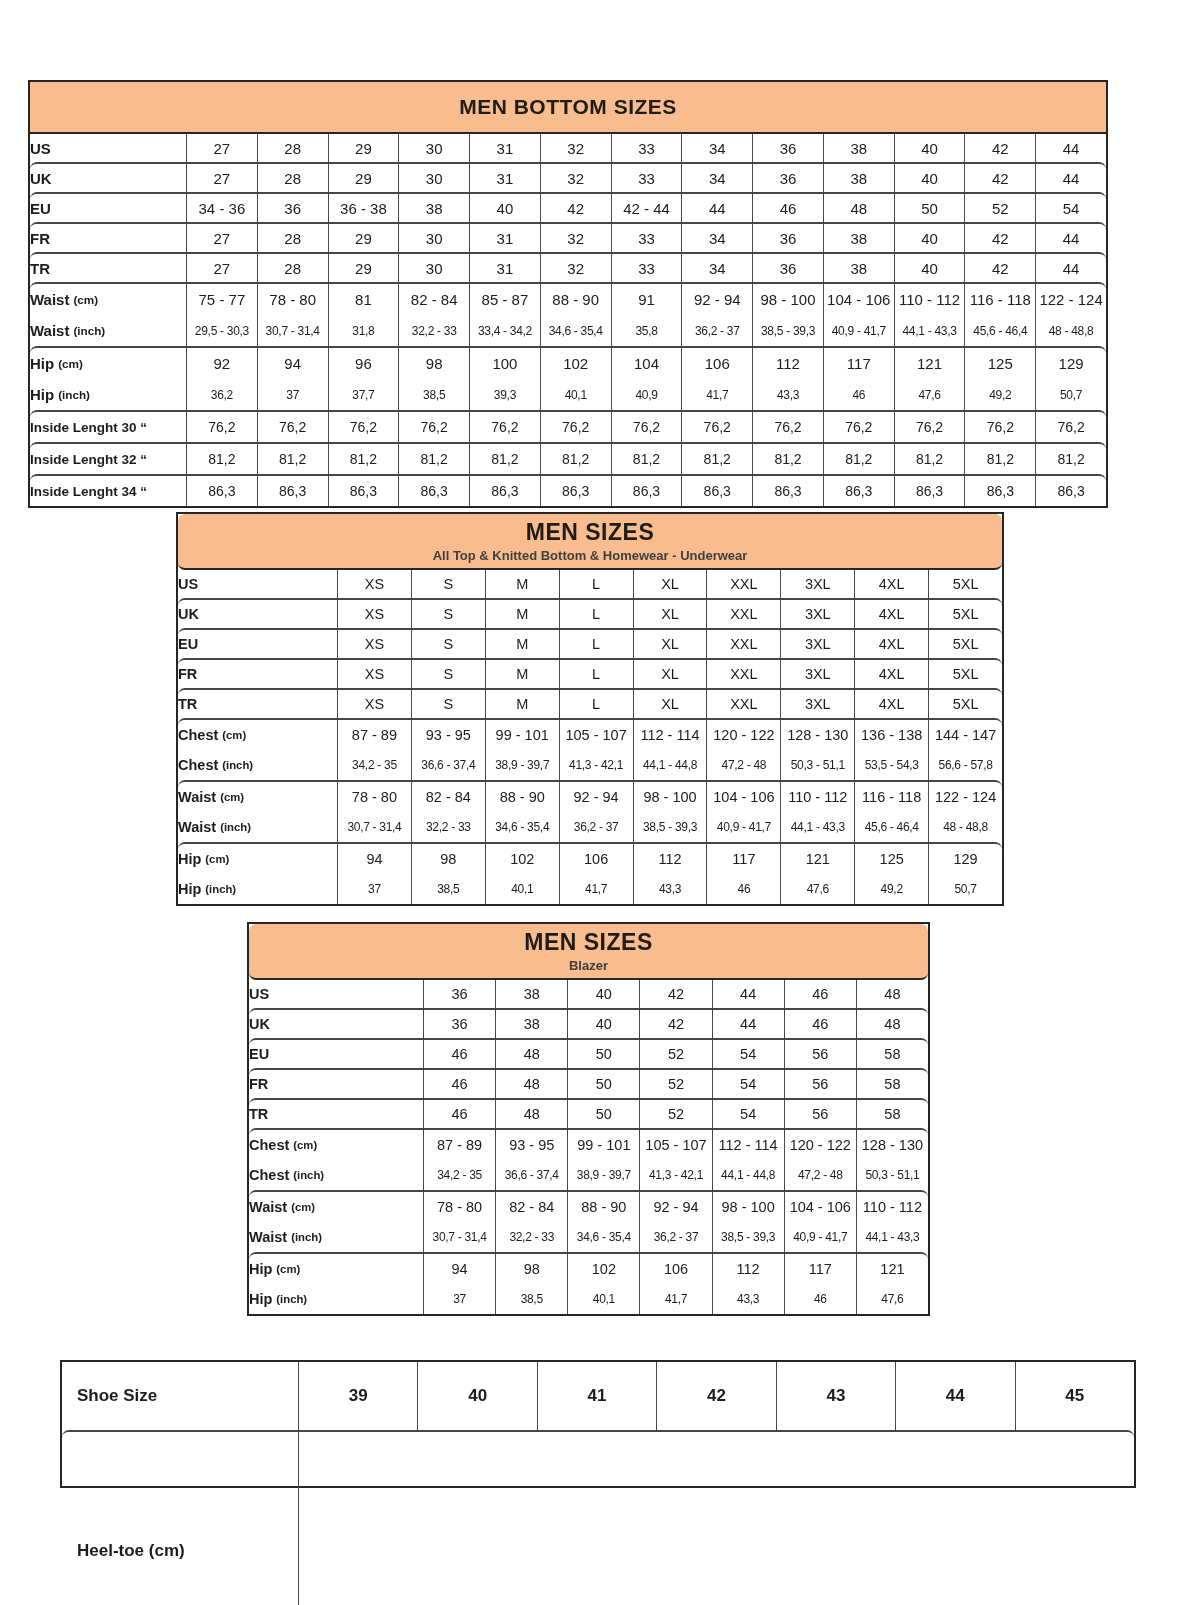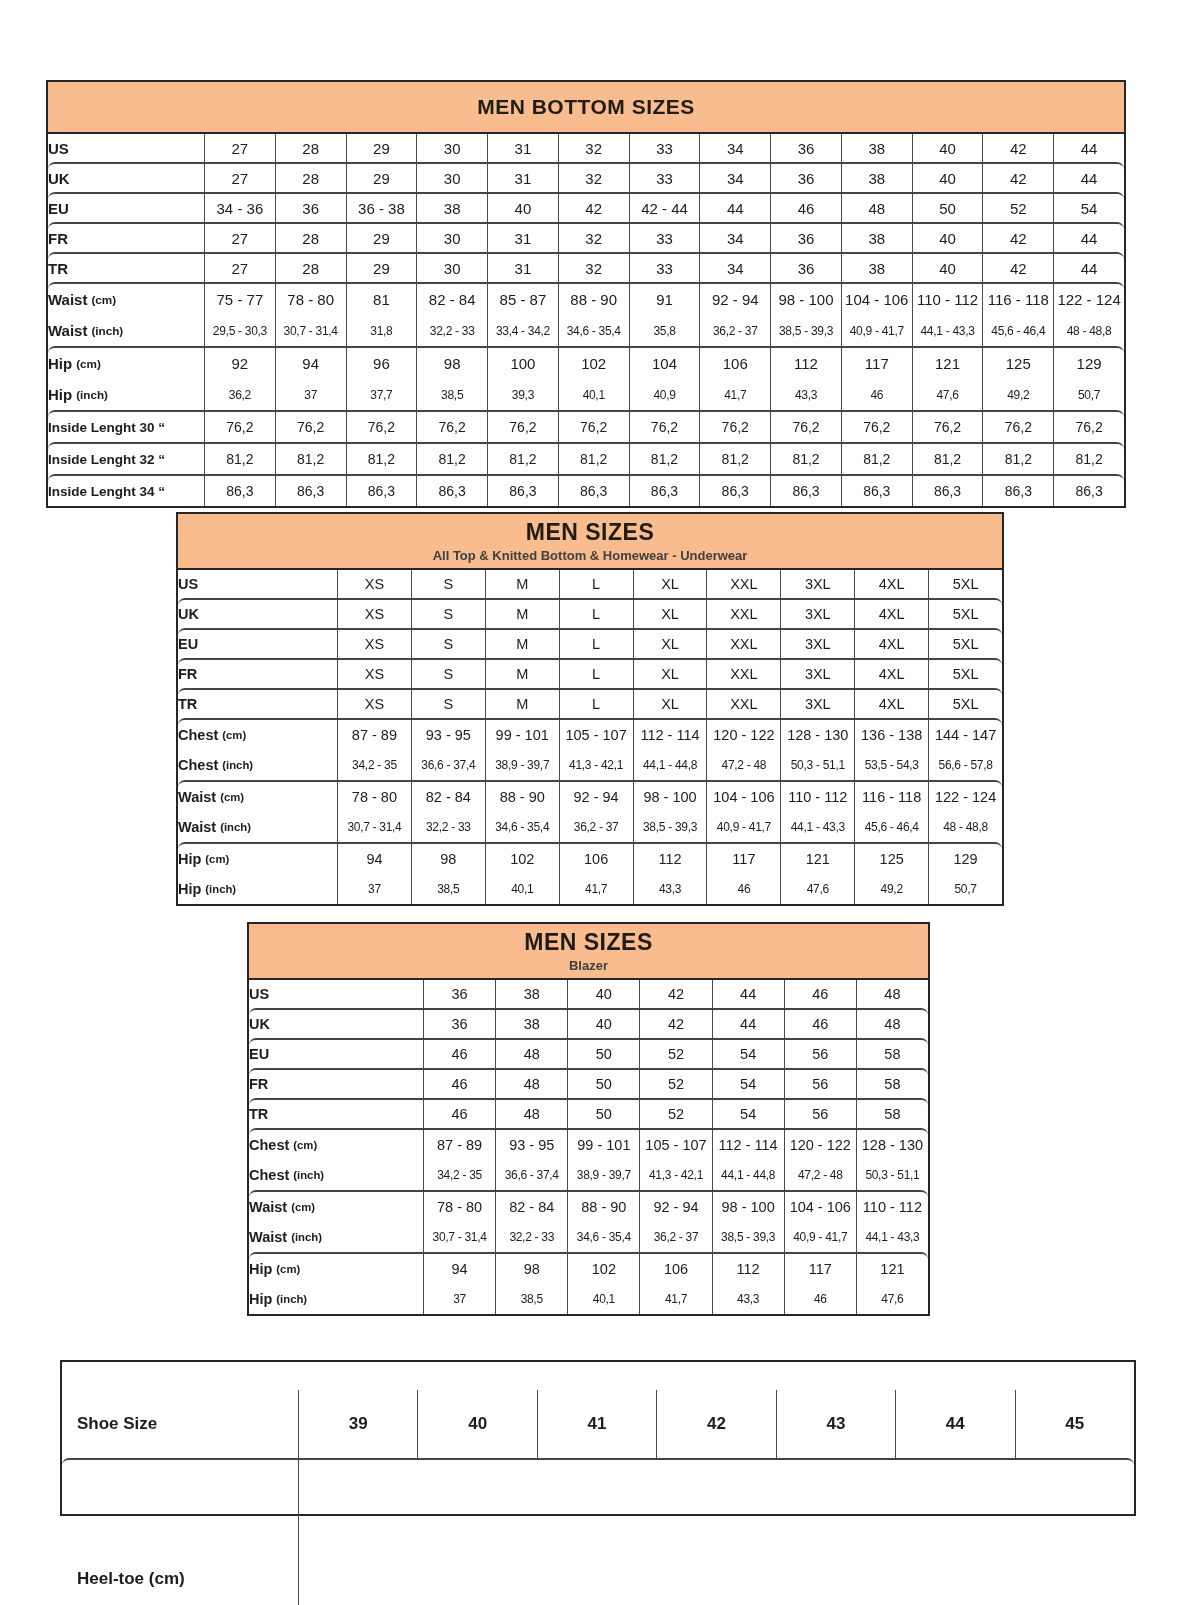--- a/index.html
+++ b/index.html
@@ -11,33 +11,33 @@
     height: 1605px;
     background: #ffffff;
     font-family: "Liberation Sans", sans-serif;
     color: #1d1d1b;
     overflow: hidden;
   }
   .tbl {
     border: 2px solid #262626;
     background: #ffffff;
   }
-  .tbl1 { position:absolute; left:46px;  top:80px;   width:1080px; }
+  .tbl1 { position:absolute; left:28px;  top:80px;   width:1080px; }
   .tbl2 { position:absolute; left:176px; top:512px;  width:828px;  }
   .tbl3 { position:absolute; left:247px; top:922px;  width:683px;  }
   .tbl4 { position:absolute; left:60px;  top:1360px; width:1076px; }
 
   .ttl {
     background:#F8BC8E;
     border-bottom:2px solid #262626;
     display:flex; flex-direction:column; justify-content:center; align-items:center;
     text-align:center;
   }
   .tbl1 .ttl { height:52px; }
-  .tbl2 .ttl, .tbl3 .ttl { height:56px; }
+  .tbl2 .ttl, .tbl3 .ttl { height:56px;border-radius:7px; }
   .tbl4 .ttl { height:58px; }
   .ttl-main { font-weight:bold; font-size:21px; letter-spacing:.5px; color:#201c18; }
   .tbl2 .ttl-main, .tbl3 .ttl-main, .tbl4 .ttl-main { font-size:23px; }
   .ttl-sub { font-weight:bold; font-size:13px; margin-top:2px; color:#404040; }
 
   .sec { display:block; }
   .sec + .sec { border-top:2px solid #454545;border-radius:7px; }
   .row { display:flex; align-items:stretch; }
   .label {
     display:flex; align-items:center;
@@ -66,21 +66,21 @@
   
   .tbl2 .label { width:160px; flex:0 0 160px; font-size:14.5px; }
   .tbl3 .label { width:175px; flex:0 0 175px; font-size:14.5px; }
   .tbl2 .r-size, .tbl3 .r-size { height:28px; font-size:14.5px; }
   .tbl2 .r-cm,   .tbl3 .r-cm   { height:30px; font-size:14.5px; }
   .tbl2 .r-inch, .tbl3 .r-inch { height:30px; font-size:12px; letter-spacing:-0.3px; }
   .tbl2 .r-inch .label, .tbl3 .r-inch .label { font-size:14.5px; letter-spacing:0; }
 
   
   .tbl4 .label { width:237px; flex:0 0 237px; font-size:17px; padding-left:15px; }
-  .tbl4 .r-shoe { height:68px; font-size:17px;margin-top:28px; }
+  .tbl4 .r-shoe { height:68px; font-size:17px; }
   .tbl4 .r-shoe .cell { font-weight:bold; }
   .tbl4 .r-heel { height:54px; font-size:15px;flex-direction:column; }
 </style>
 </head>
 <body>
 
 <div class="page">
 
   <section class="tbl tbl1">
     <header class="ttl">

